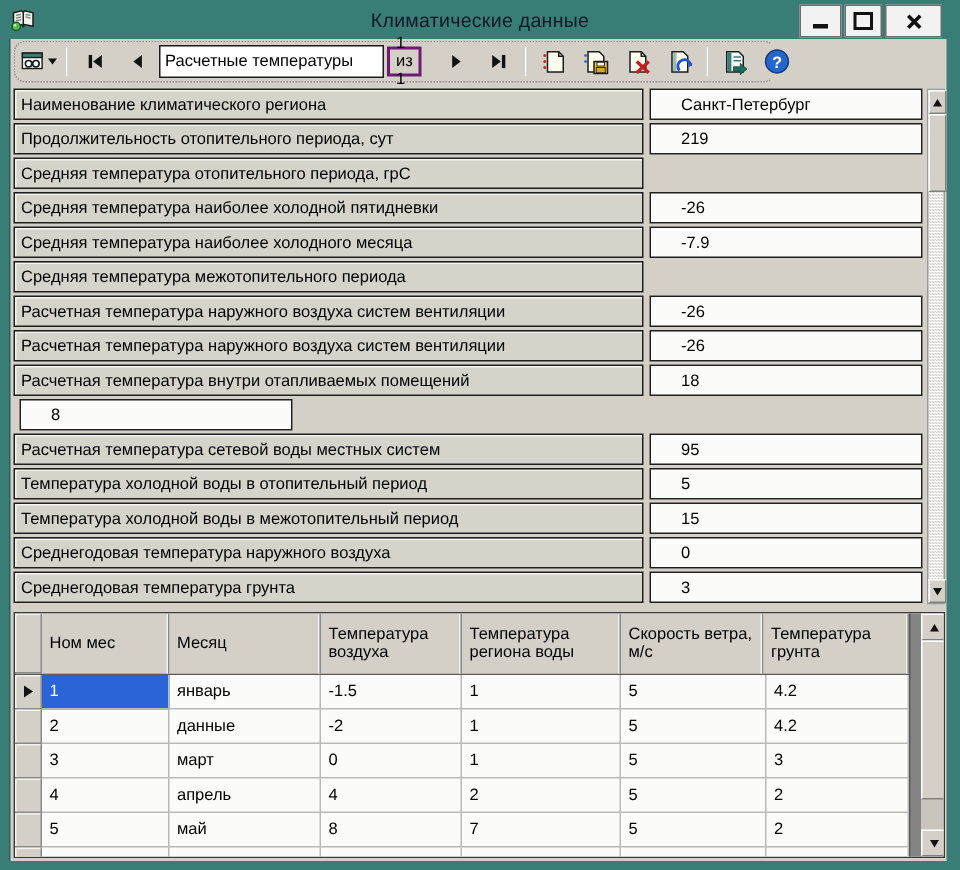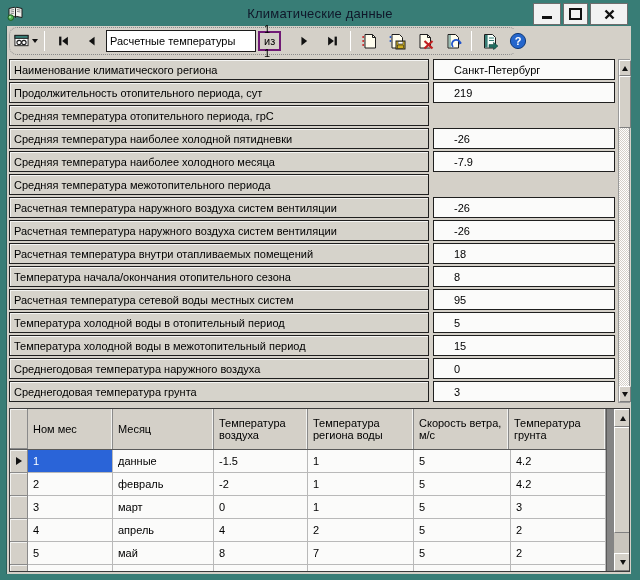--- a/index.html
+++ b/index.html
@@ -248,21 +248,20 @@
     </div>
     <div class="frow">
       <div class="flabel">Расчетная температура наружного воздуха систем вентиляции</div>
       <div class="fvalue">-26</div>
     </div>
     <div class="frow">
       <div class="flabel">Расчетная температура внутри отапливаемых помещений</div>
       <div class="fvalue">18</div>
     </div>
     <div class="frow">
-      <div class="flabel">Температура начала/окончания отопительного сезона</div>
       <div class="fvalue">8</div>
     </div>
     <div class="frow">
       <div class="flabel">Расчетная температура сетевой воды местных систем</div>
       <div class="fvalue">95</div>
     </div>
     <div class="frow">
       <div class="flabel">Температура холодной воды в отопительный период</div>
       <div class="fvalue">5</div>
     </div>
@@ -300,30 +299,30 @@
         <div class="ghc c3">Температура региона воды</div>
         <div class="ghc c5">Скорость ветра, м/с</div>
         <div class="ghc c4">Температура грунта</div>
       </div>
 
       <div class="grow">
         <div class="gsel">
             <span class="rowarrow"></span>
           </div>
         <div class="gc c0 sel">1</div>
-        <div class="gc c1">данные</div>
+        <div class="gc c1">январь</div>
         <div class="gc c2">-1.5</div>
         <div class="gc c3">1</div>
         <div class="gc c4">5</div>
         <div class="gc c5">4.2</div>
       </div>
       <div class="grow">
         <div class="gsel"></div>
         <div class="gc c0">2</div>
-        <div class="gc c1">февраль</div>
+        <div class="gc c1">данные</div>
         <div class="gc c2">-2</div>
         <div class="gc c3">1</div>
         <div class="gc c4">5</div>
         <div class="gc c5">4.2</div>
       </div>
       <div class="grow">
         <div class="gsel"></div>
         <div class="gc c0">3</div>
         <div class="gc c1">март</div>
         <div class="gc c2">0</div>

